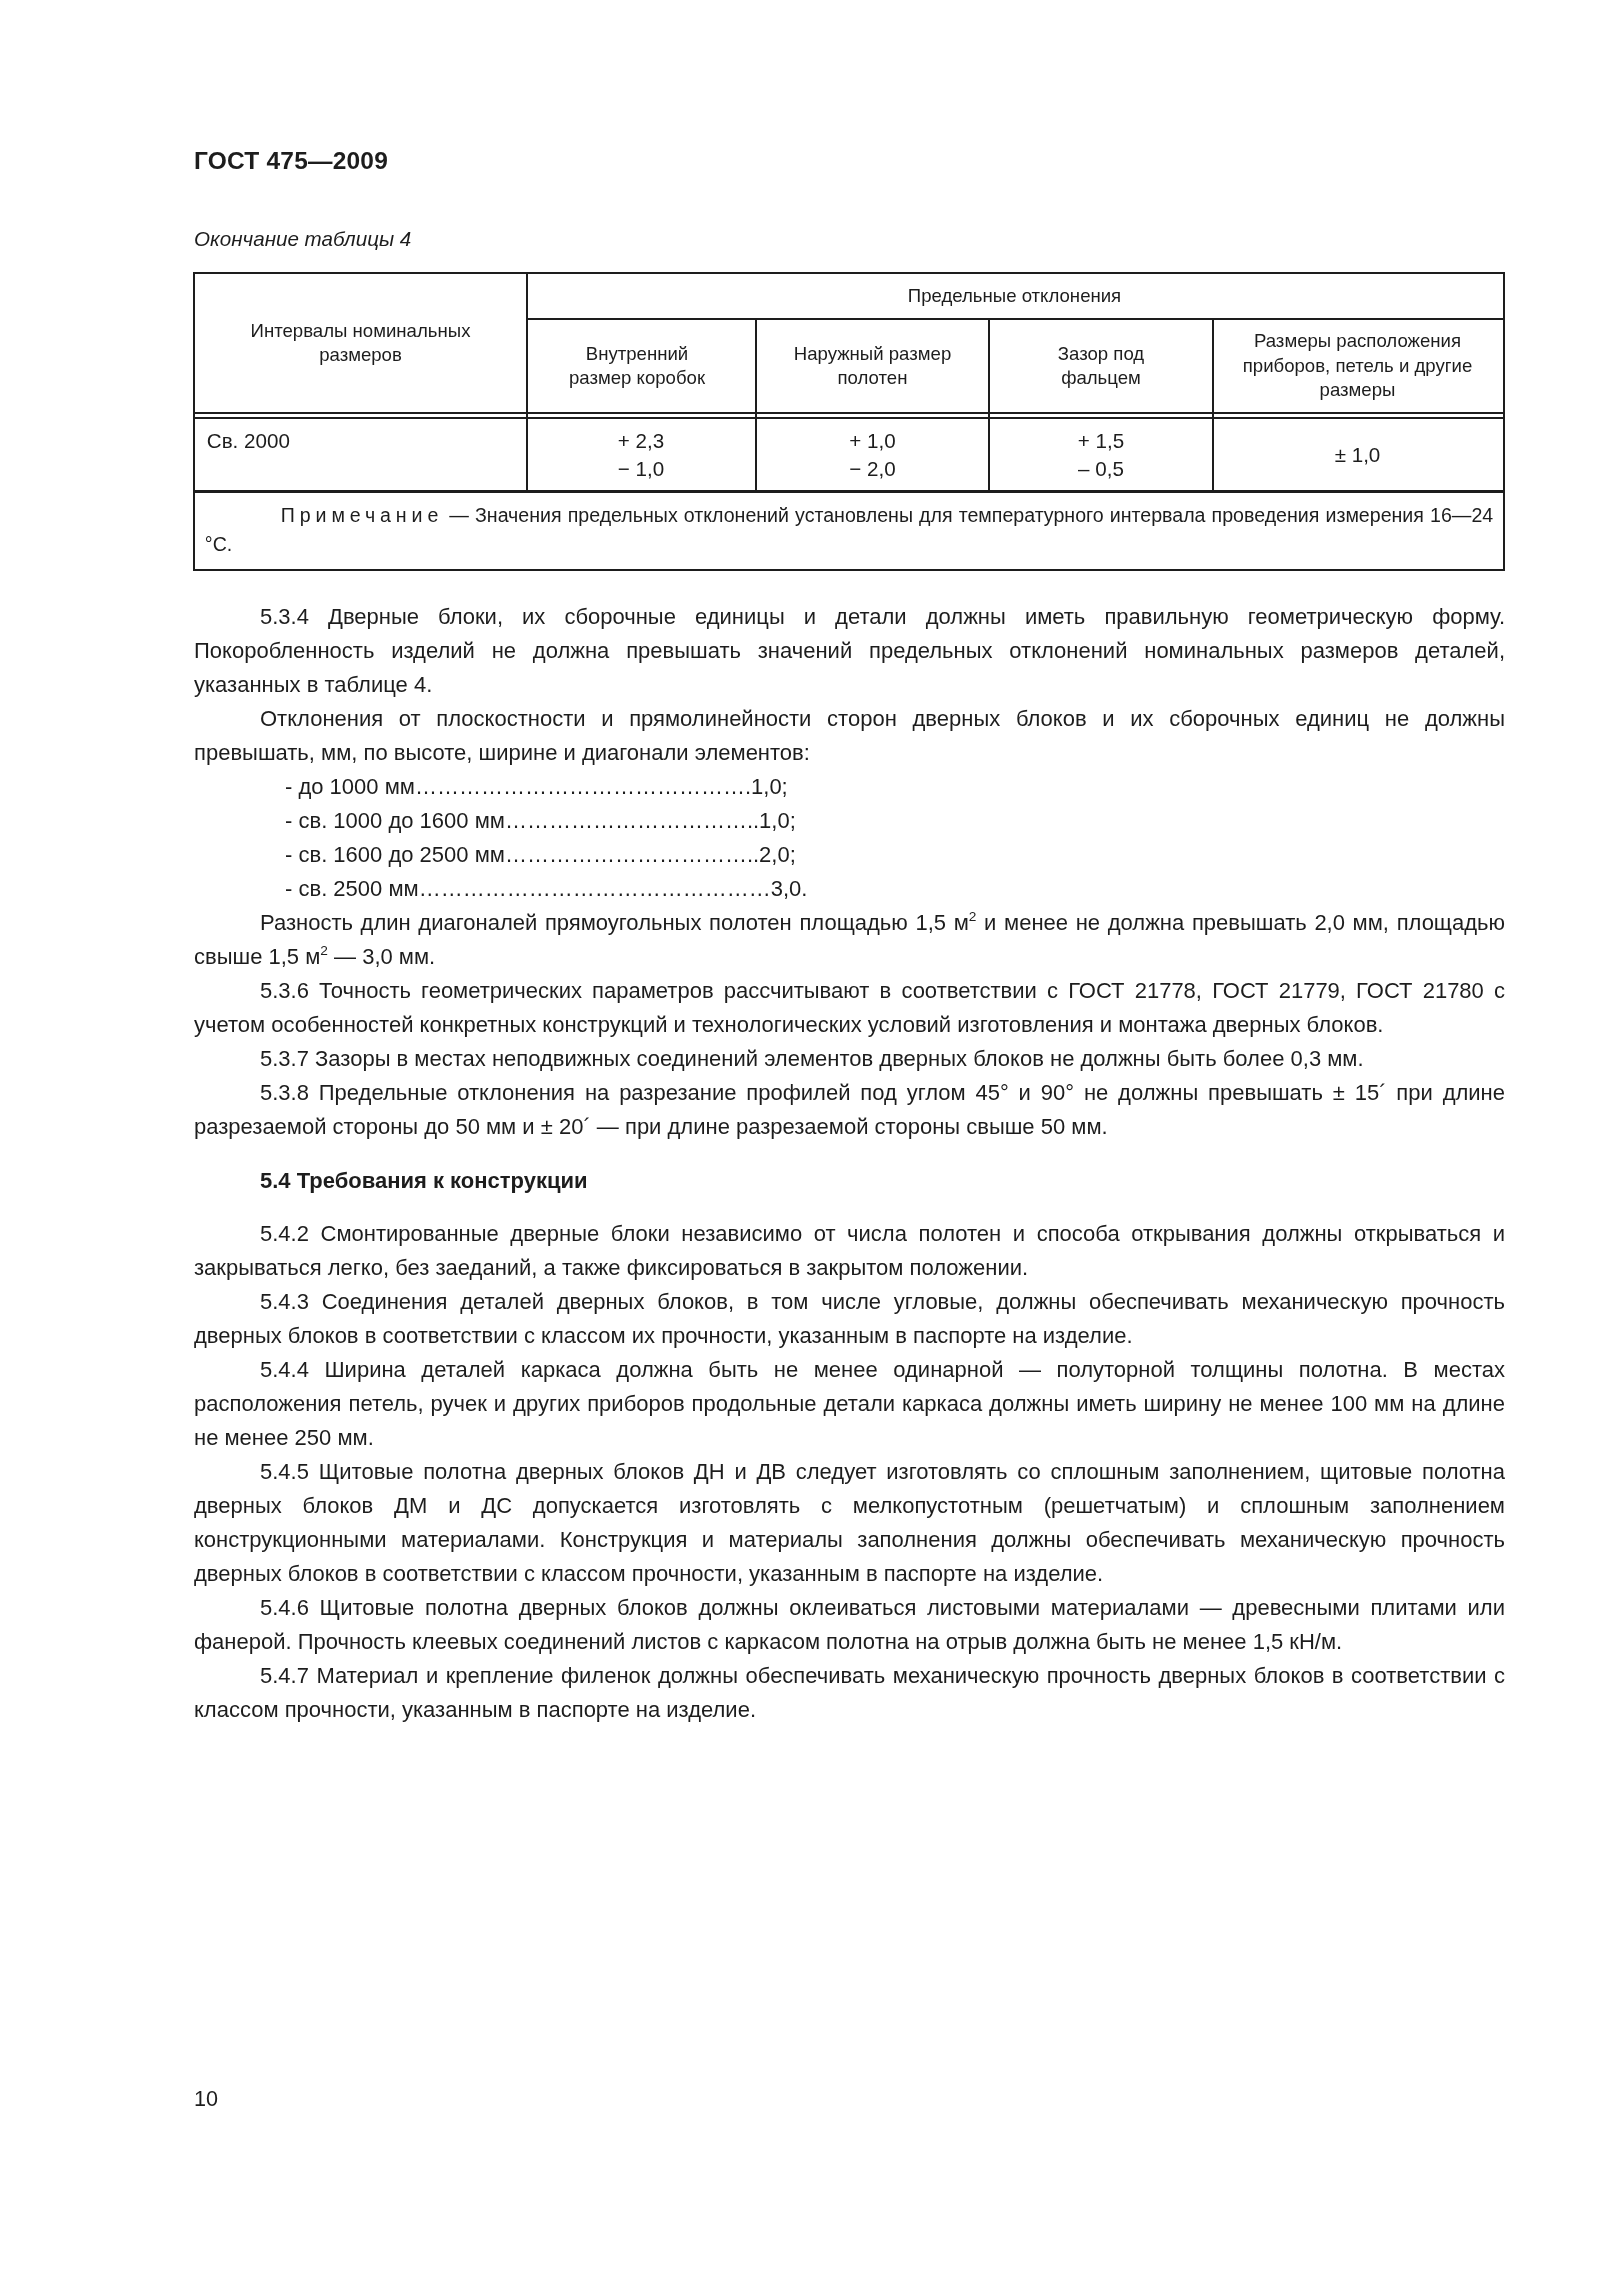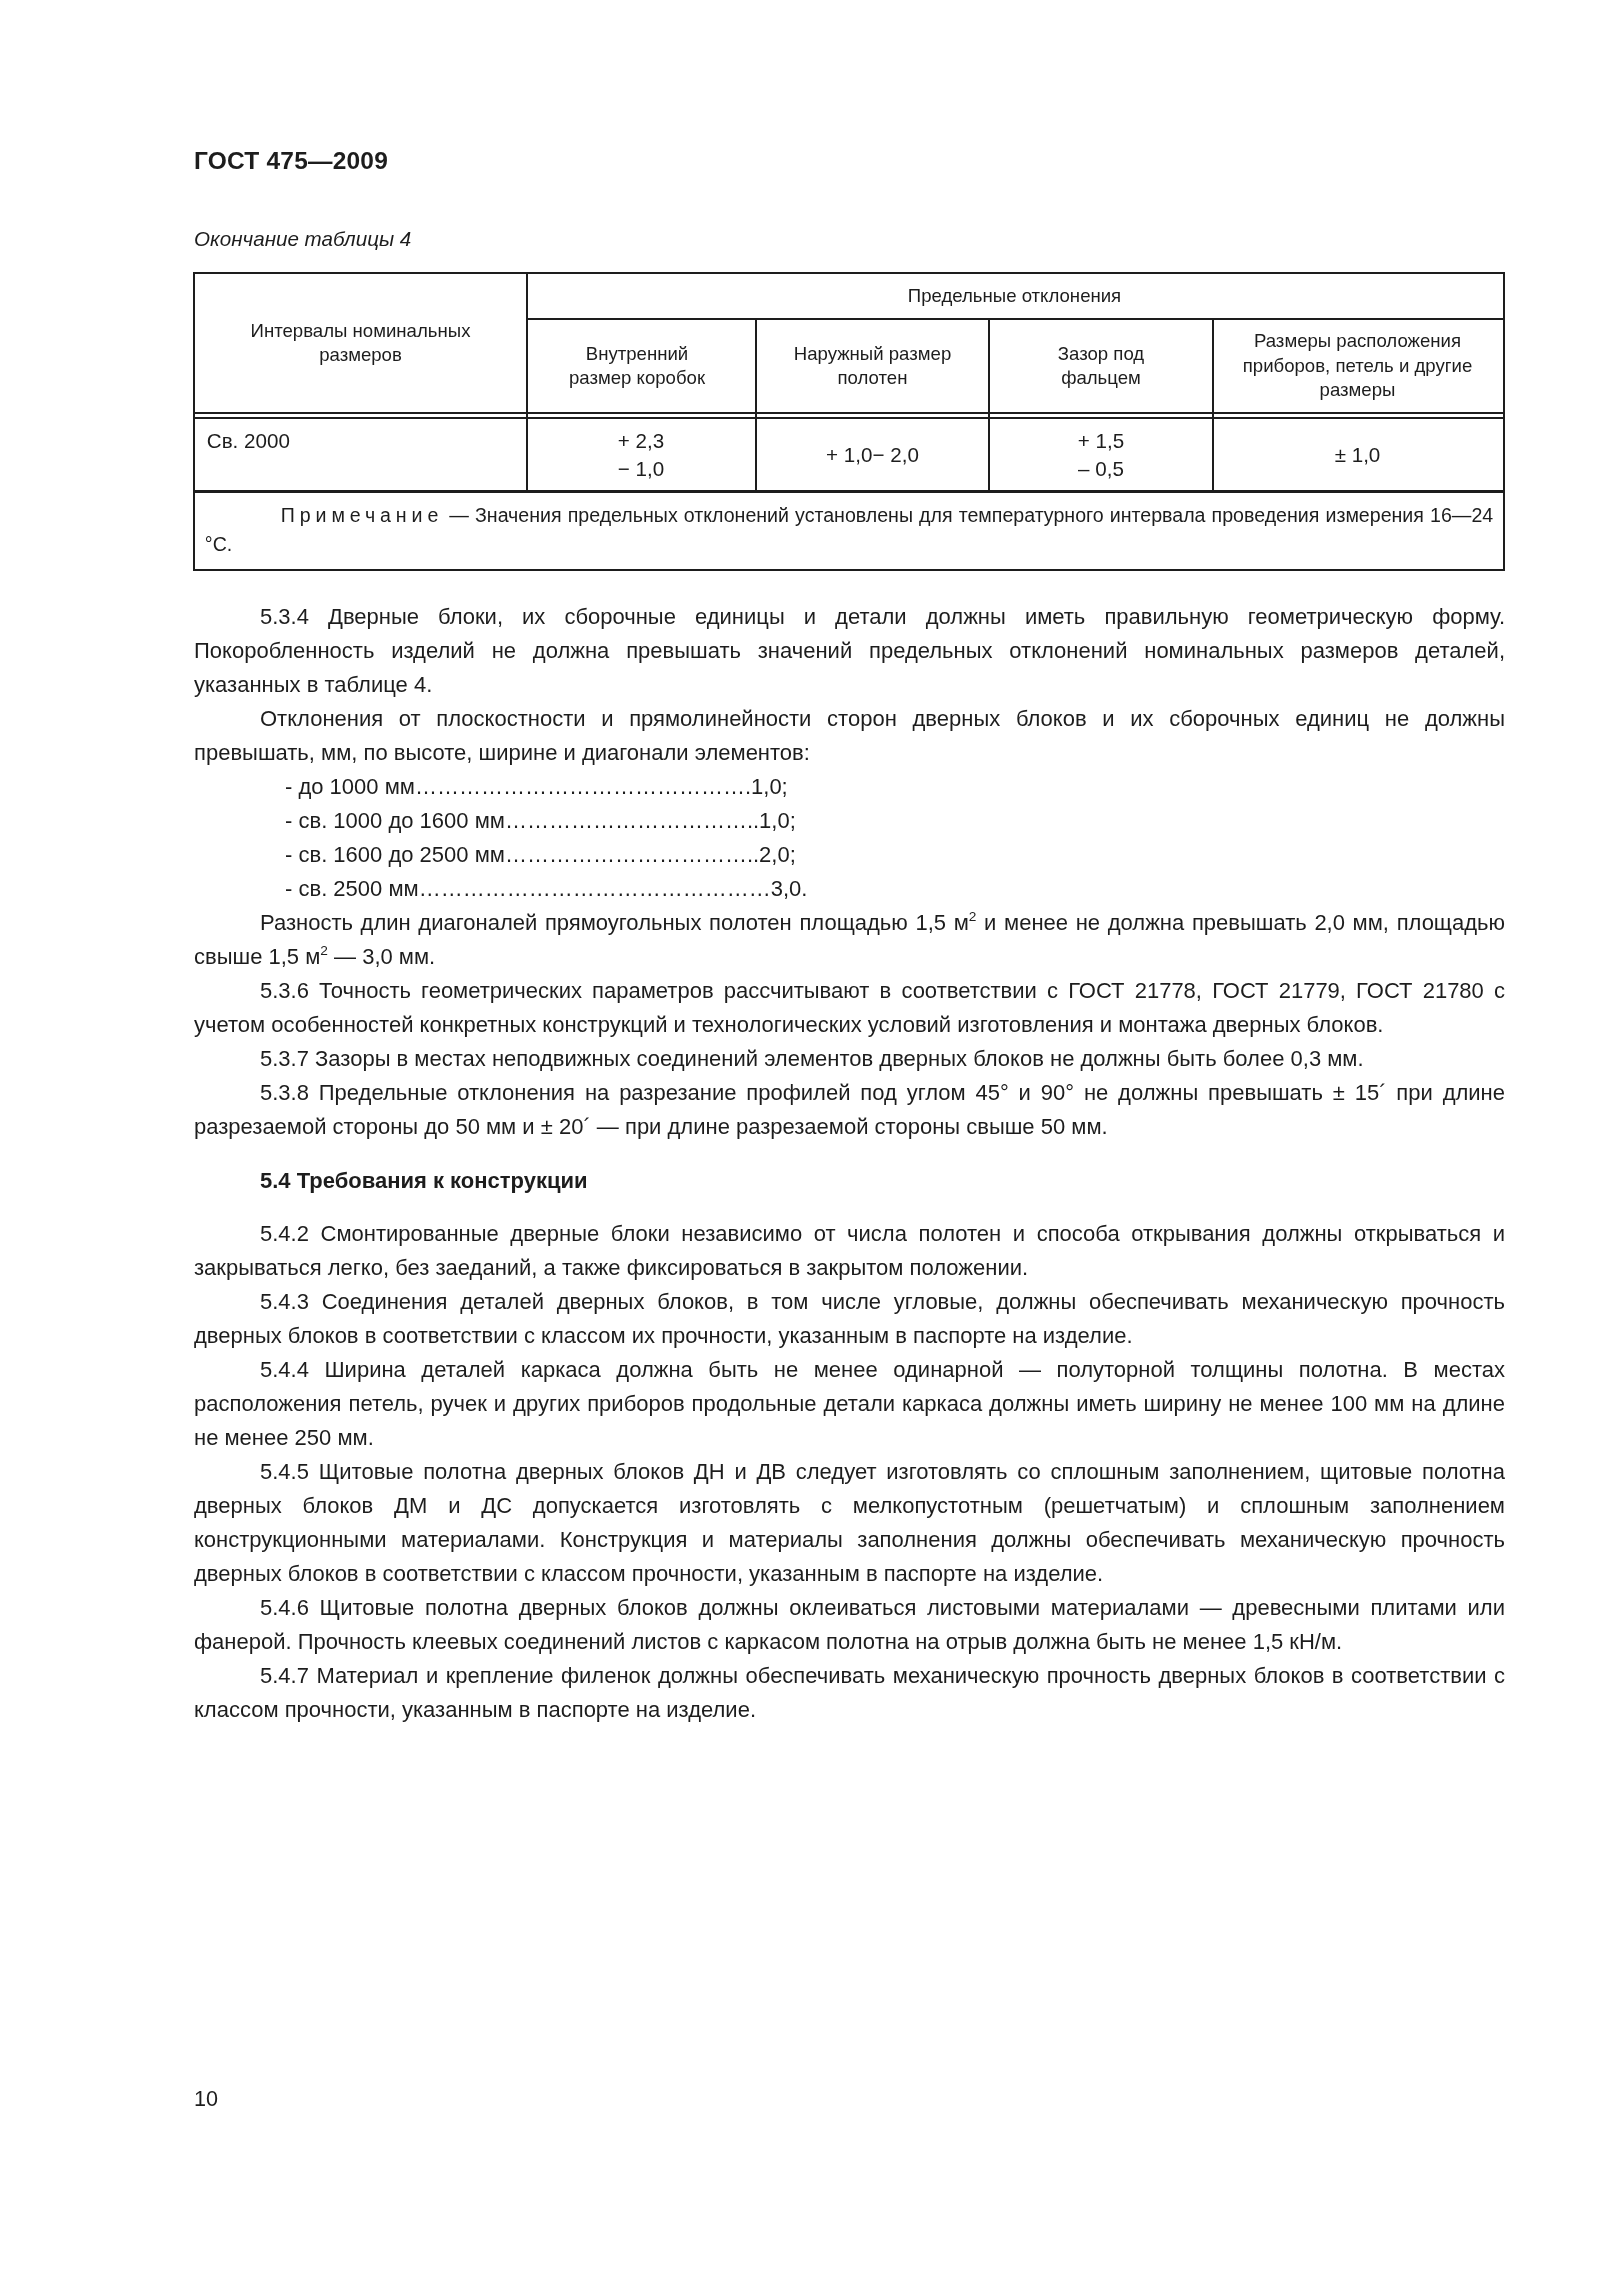--- a/index.html
+++ b/index.html
@@ -45,21 +45,21 @@
     <div class="cell" style="left:333px; top:46px; width:218px; height:92px; padding:16px 37px;">Внутренний размер коробок</div>
     <div class="cell" style="left:562px; top:46px; width:231px; height:92px; padding:0 20px;">Наружный размер полотен</div>
     <div class="cell" style="left:795px; top:46px; width:222px; height:92px; padding:16px 59px;">Зазор под фальцем</div>
     <div class="cell" style="left:1019px; top:46px; width:287px; height:92px; padding:0 21.6px;">Размеры расположения приборов, петель и другие размеры</div>
 
     <div class="cell" style="left:0; top:145px; width:331px; height:85px; justify-content:flex-start; align-items:flex-start; padding:9.8px 0 0 11.8px; font-size:20.6px;">Св. 2000</div>
     <div class="cell val" style="left:333px; top:145px; width:226px; height:71px; flex-direction:column;">
       <span>+ 2,3</span>
       <span>− 1,0</span>
     </div>
-    <div class="cell val" style="left:562px; top:145px; width:231px; height:71px; border-radius:20px;">
+    <div class="cell val" style="left:562px; top:145px; width:231px; height:71px; flex-direction:column;border-radius:20px;">
       <span>+ 1,0</span>
       <span>− 2,0</span>
     </div>
     <div class="cell val" style="left:795px; top:145px; width:222px; height:71px; flex-direction:column;">
       <span>+ 1,5</span>
       <span>– 0,5</span>
     </div>
     <div class="cell val" style="left:1019px; top:145px; width:287px; height:71px;">± 1,0</div>
 
     <div class="note"><span class="spaced">Примечание</span><span> — Значения предельных отклонений установлены для температурного интервала проведения измерения 16—24 °С.</span></div>

